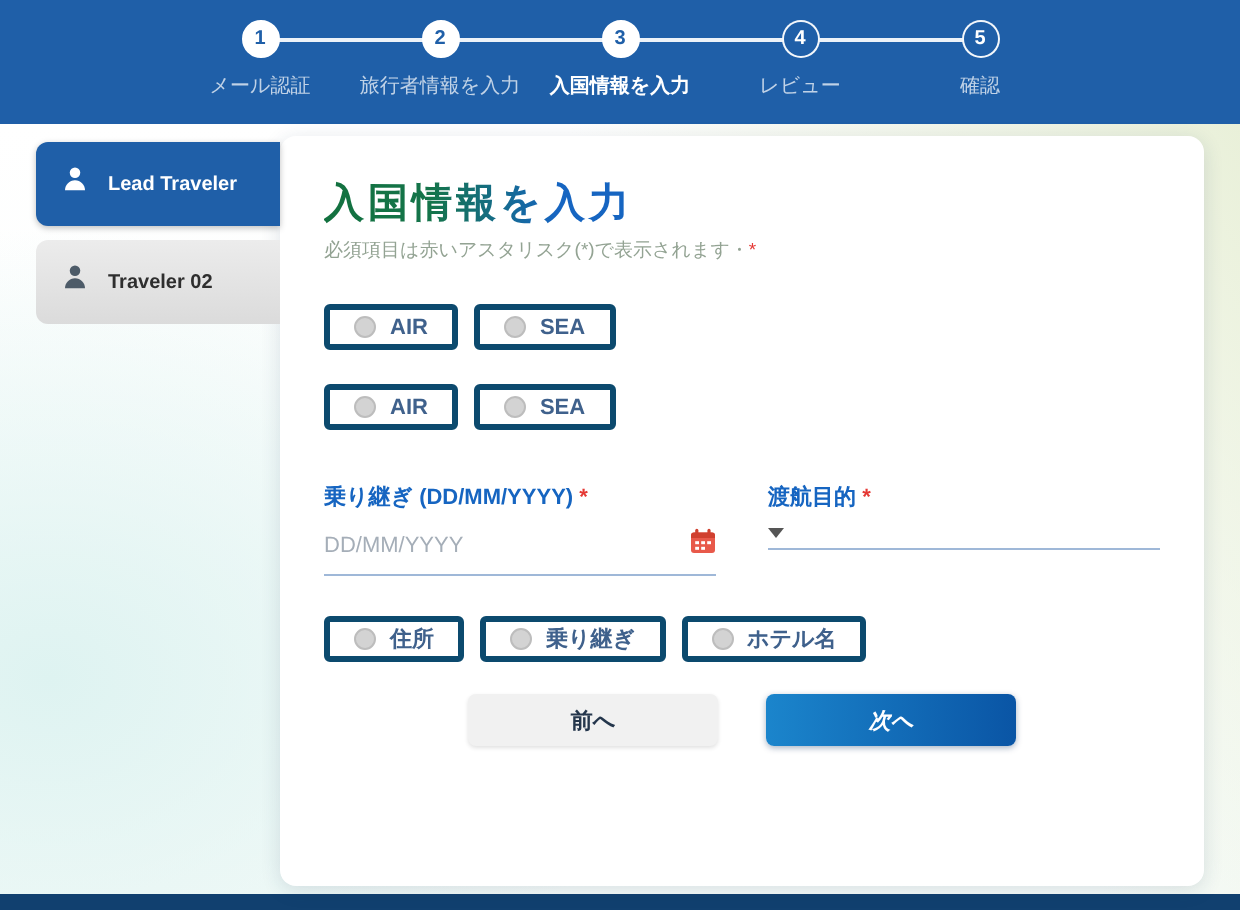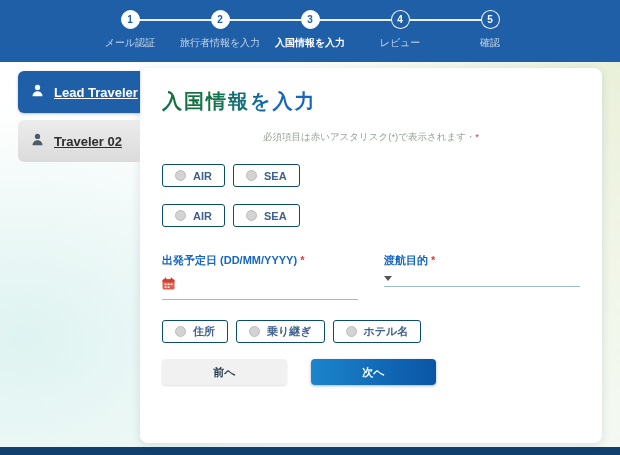--- a/index.html
+++ b/index.html
@@ -29,64 +29,64 @@
   }
   .bottom-bar { height:8px; background:#11406f; }
 
   
   .side-tabs { position:absolute; left:18px; top:9px; width:122px; z-index:2; }
   .side-tab { display:flex; align-items:center; gap:9px; width:122px; height:42px;
               padding-left:12px; border-radius:6px 0 0 6px; cursor:pointer; margin-bottom:7px; }
   .side-tab.active { background:#1f5fa8; color:#fff; box-shadow:0 1px 3px rgba(0,0,0,0.25); }
   .side-tab.inactive { background:linear-gradient(#ececec,#dbdbdb); color:#2e2e2e;
                        border-radius:6px 0 0 6px; }
-  .side-tab .tab-label { font-size:13px; font-weight:bold;text-decoration:underline; }
+  .side-tab .tab-label { font-size:10px; font-weight:bold; }
   .side-tab.active .person { color:#fff; }
   .side-tab.inactive .person { color:#4d5b68; }
 
   
   .card { position:absolute; left:140px; top:6px; width:462px; height:375px; background:#fff;
           border-radius:8px; box-shadow:0 2px 10px rgba(30,60,90,0.14); padding:20px 22px 12px; }
 
   .form-title { font-size:20px; font-weight:bold; letter-spacing:2px;
                 background:linear-gradient(90deg,#13713f 0%, #14744a 35%, #1665c1 75%);
                 -webkit-background-clip:text; background-clip:text; color:transparent;
                 display:inline-block; }
-  .form-subtitle { margin-top:16px; font-size:9.5px; color:#93a393;text-align:center; }
+  .form-subtitle { margin-top:4px; font-size:9.5px; color:#93a393; }
   .req { color:#e53935; }
 
   .field-label { font-size:11px; color:#1665c1; font-weight:600; }
   .group-entry { margin-top:20px; }
   .group-exit  { margin-top:17px; }
   .opts-row { display:flex; gap:8px; margin-top:8px; }
   .opt-box { display:inline-flex; align-items:center; gap:7px; height:23px; padding:0 12px;
-             border:1px solid #0c4a6e; border-radius:3px; background:#fff; cursor:pointer; }
+             border:3px solid #0c4a6e; border-radius:3px; background:#fff; cursor:pointer; }
   .opt-box .radio-dot { width:11px; height:11px; border-radius:50%; background:#d3d3d3;
                         border:1px solid #bdbdbd; }
   .opt-box .opt-label { font-size:11px; font-weight:600; color:#3f618c; }
 
   .two-col { display:grid; grid-template-columns:1fr 1fr; column-gap:26px; margin-top:26px; }
   .underline-field { display:flex; align-items:center; margin-top:8px; padding-bottom:5px;
                      border-bottom:1px solid #9fb8d8; }
   .date-input { flex:1; border:none; outline:none; font-size:11px; color:#4c5560;
                 font-family:"Liberation Sans","DejaVu Sans",sans-serif; background:transparent; }
   .date-input::placeholder { color:#a5aeb8; }
   .select-value { flex:1; font-size:11px; color:#4c5560; }
   .caret-down { width:0; height:0; border-left:4px solid transparent; border-right:4px solid transparent;
                 border-top:5px solid #555; }
 
   .group-stay { margin-top:20px; }
   .error-text { margin-top:7px; font-size:9.5px; color:#e2413a; }
 
-  .btn-row { display:flex; justify-content:flex-start; gap:24px; margin-top:16px; }
+  .btn-row { display:flex; justify-content:center; gap:24px; margin-top:16px; }
   .btn { width:125px; height:26px; border:none; border-radius:4px; font-size:11px; font-weight:bold;
          cursor:pointer; font-family:"Liberation Sans","DejaVu Sans",sans-serif; }
   .btn-prev { background:#f1f1f1; color:#24364c; box-shadow:0 1px 2px rgba(0,0,0,0.12); }
   .btn-next { background:linear-gradient(90deg,#1b85cc,#0a55a5); color:#fff;
-              box-shadow:0 1px 3px rgba(0,40,90,0.35); }
+              box-shadow:0 1px 3px rgba(0,40,90,0.35);font-style:italic; }
 </style>
 </head>
 <body>
 
 <div class="page">
 
   <div class="header">
     <div class="stepper">
       <div class="stepper-line"></div>
       <div class="steps">
@@ -168,23 +168,24 @@
             <span class="radio-dot"></span>
             <span class="opt-label">SEA</span>
           </div>
         </div>
       </div>
 
       
       <div class="two-col">
         <div>
           <div class="field-label">
-            <span>出発予定日 (DD/MM/YYYY)</span> <span class="req">*</span>
+            <span>乗り継ぎ (DD/MM/YYYY)</span> <span class="req">*</span>
           </div>
           <div class="underline-field">
+            <input class="date-input" type="text" placeholder="DD/MM/YYYY" style="">
             <span>
               <svg width="13" height="13" viewBox="0 0 13 13">
                 <rect x="0.5" y="2.2" width="12" height="10.3" rx="1.5" fill="#e8594a"></rect>
                 <path d="M0.5 3.7 a1.5 1.5 0 0 1 1.5-1.5 h9 a1.5 1.5 0 0 1 1.5 1.5 v1.3 h-12z" fill="#d0402f"></path>
                 <rect x="2.6" y="0.4" width="1.6" height="3.1" rx="0.8" fill="#d0402f"></rect>
                 <rect x="8.7" y="0.4" width="1.6" height="3.1" rx="0.8" fill="#d0402f"></rect>
                 <g fill="#ffffff">
                   <rect x="2.6" y="6.6" width="1.9" height="1.5"></rect>
                   <rect x="5.6" y="6.6" width="1.9" height="1.5"></rect>
                   <rect x="8.6" y="6.6" width="1.9" height="1.5"></rect>

